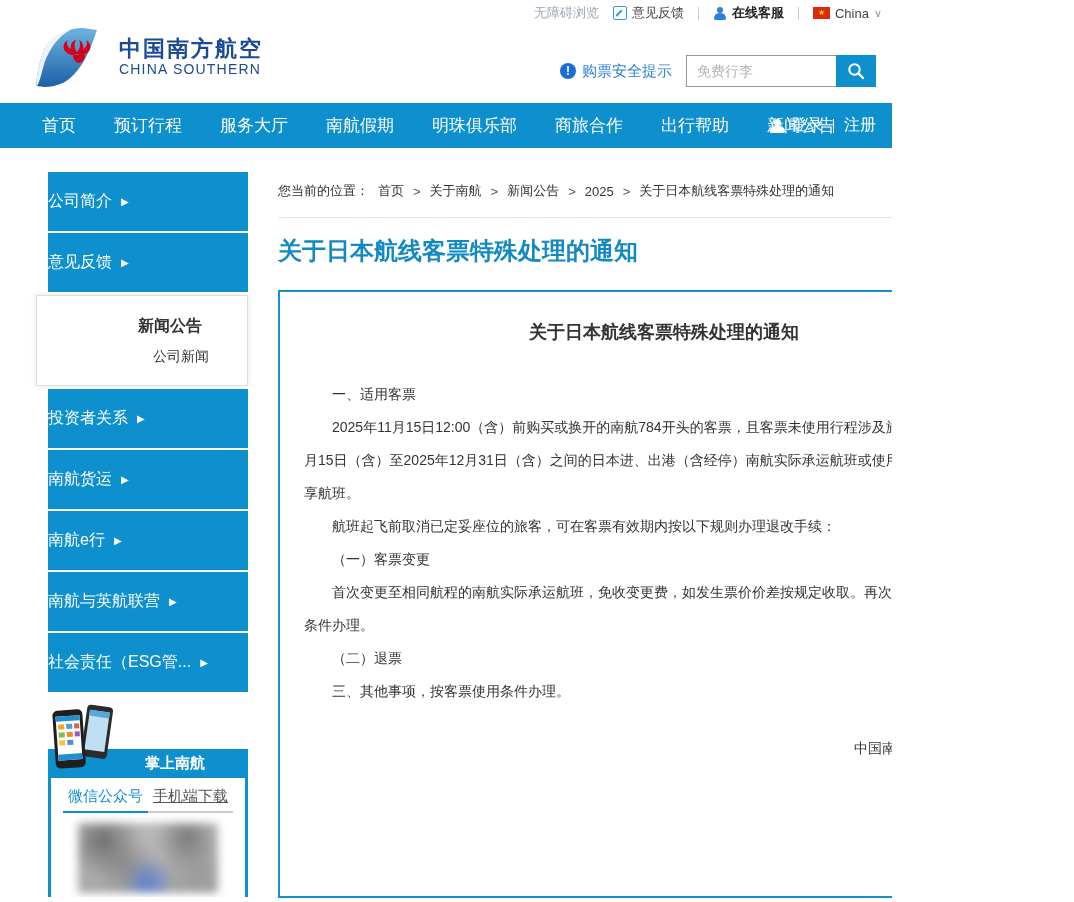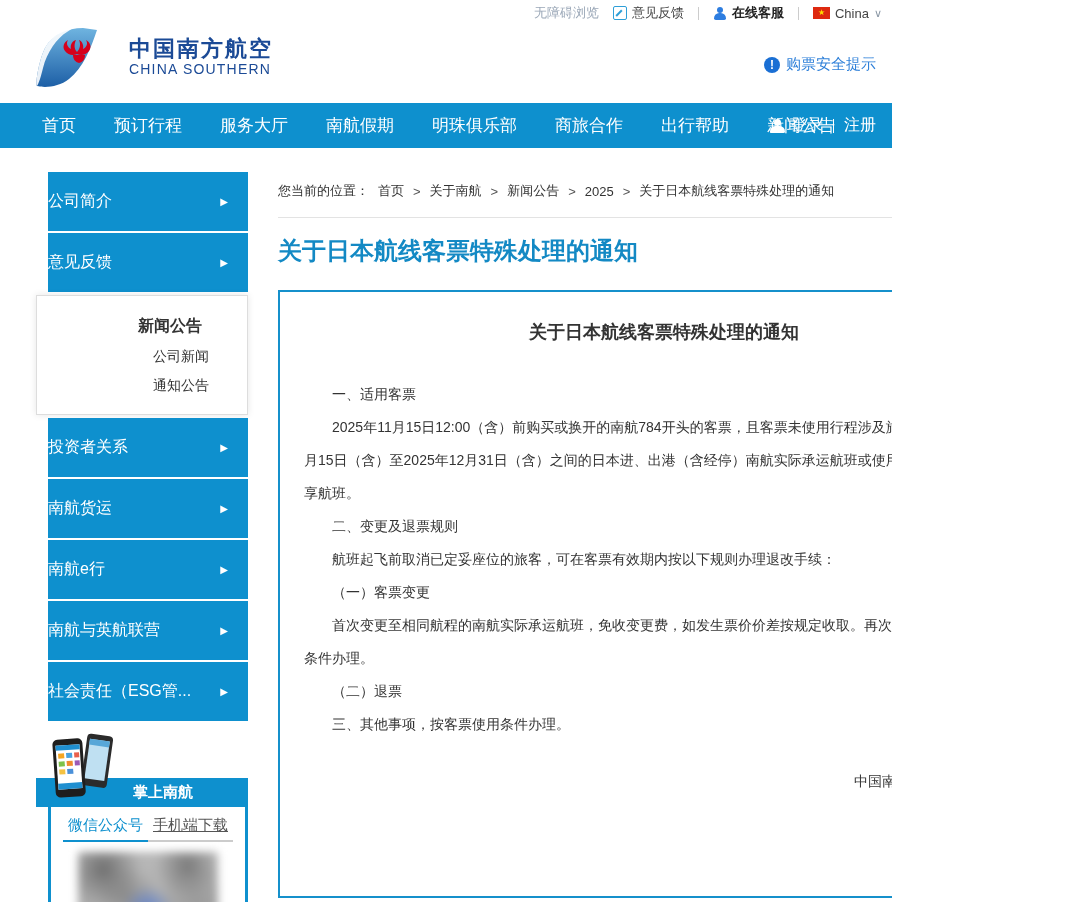--- a/index.html
+++ b/index.html
@@ -19,21 +19,21 @@
     transform:rotate(-45deg); transform-origin:left center; top:8px; }
   .icon-person-blue { display:inline-block; width:14px; height:13px; position:relative; }
   .icon-person-blue::before { content:""; position:absolute; left:4px; top:0; width:6px; height:6px; border-radius:50%; background:#2d7de0; }
   .icon-person-blue::after { content:""; position:absolute; left:1px; top:6px; width:12px; height:7px; border-radius:6px 6px 2px 2px; background:#2d7de0; }
   .icon-flag { width:17px; height:12px; background:#de2910; display:inline-flex; align-items:center; justify-content:center;
     color:#ffde00; font-size:8px; line-height:1; }
   .chevron { color:#8a97a5; font-size:11px; }
 
   
   #header { position:absolute; top:22px; left:0; width:100%; height:81px; background:#fff; }
-  #logo { position:absolute; left:33px; top:4px; display:flex; align-items:center; gap:10px; cursor:pointer; }
+  #logo { position:absolute; left:33px; top:4px; display:flex; align-items:center; cursor:pointer; }
   .logo-text-cn { font-size:22px; font-weight:bold; color:#1b4a96; letter-spacing:2px; line-height:1.1; }
   .logo-text-en { font-size:14px; color:#1b4a96; letter-spacing:1.2px; }
   #header-right { position:absolute; right:16px; top:33px; display:flex; align-items:center; gap:14px; }
   #safety-tip { display:flex; align-items:center; gap:6px; color:#2f80d9; font-size:15px; cursor:pointer; }
   .icon-alert { width:16px; height:16px; border-radius:50%; background:#1a6fd4; color:#fff; font-size:12px; font-weight:bold;
     display:inline-flex; align-items:center; justify-content:center; }
   #search-box { display:flex; }
   #search-input { width:150px; height:32px; border:1px solid #999; border-right:none; padding:0 10px; font-size:14px; color:#333; outline:none; }
   #search-input::placeholder { color:#b5b5b5; }
   #search-button { width:40px; height:32px; background:#0e90ce; border:none; cursor:pointer;
@@ -46,30 +46,30 @@
   #nav-auth { position:absolute; right:16px; top:0; height:45px; display:flex; align-items:center; gap:6px; font-size:16px; }
   .icon-person-white { display:inline-block; width:15px; height:14px; position:relative; }
   .icon-person-white::before { content:""; position:absolute; left:4px; top:0; width:7px; height:7px; border-radius:50%; background:#fff; }
   .icon-person-white::after { content:""; position:absolute; left:0; top:7px; width:15px; height:7px; border-radius:7px 7px 2px 2px; background:#fff; }
   .auth-link { cursor:pointer; }
   .auth-sep { width:1px; height:14px; background:#fff; margin:0 4px; }
 
   
   #sidebar { position:absolute; left:36px; top:172px; width:212px; }
   .side-item { margin-left:12px; height:59px; margin-bottom:2px; background:#0e90ce; color:#fff; font-size:16px;
-    display:flex; align-items:center; justify-content:space-between; padding-right:20px; gap:9px; cursor:pointer; }
+    display:flex; align-items:center; justify-content:flex-start; padding-right:20px; gap:9px; cursor:pointer; }
   .side-arrow { font-size:10px; line-height:1; }
   #active-panel { background:#fff; border:1px solid #ddd; box-shadow:0 0 7px rgba(0,0,0,.10); margin:3px 0; padding:14px 0 14px; }
   #active-heading { font-size:16px; font-weight:bold; color:#333; text-align:right; padding-right:45px; height:32px; line-height:32px; cursor:pointer; }
   .active-sub { font-size:14px; color:#333; text-align:right; padding-right:38px; height:29px; line-height:29px; cursor:pointer; }
 
   
   #app-promo { position:relative; padding-top:49px; margin-top:8px; }
   #phones-img { position:absolute; left:14px; top:2px; z-index:2; }
-  #app-promo-bar { height:29px; background:#0e90ce; color:#fff; font-size:15px; font-weight:bold;
+  #app-promo-bar { margin-left:12px; height:29px; background:#0e90ce; color:#fff; font-size:15px; font-weight:bold;
     display:flex; align-items:center; padding-left:97px; }
   #app-promo-body { margin-left:12px; height:119px; border-left:3px solid #0e90ce; border-right:3px solid #0e90ce;
     background:#fff; overflow:hidden; }
   #app-tabs { display:flex; margin-top:9px; padding:0 12px; }
   .app-tab { flex:1; text-align:center; font-size:15px; padding-bottom:5px; cursor:pointer; }
   .app-tab.active { color:#0e90ce; border-bottom:2px solid #0e90ce; }
   .app-tab.inactive { color:#555; border-bottom:2px solid #ccc;text-decoration:underline; }
   #qr-image { width:140px; height:70px; margin:10px auto 0; border-radius:2px;
     background:
       radial-gradient(circle at 50% 85%, #5b7fd0 0%, rgba(91,127,208,0) 28%),
@@ -135,20 +135,29 @@
       <div>
         <div class="logo-text-cn">中国南方航空</div>
         <div class="logo-text-en">CHINA SOUTHERN</div>
       </div>
     </div>
     <div id="header-right">
       <span id="safety-tip">
         <span class="icon-alert">!</span>
         <span>购票安全提示</span>
       </span>
+      <span id="search-box">
+        <input id="search-input" type="text" placeholder="免费行李" style="">
+        <button id="search-button">
+          <svg width="18" height="18" viewBox="0 0 18 18">
+            <circle cx="7.5" cy="7.5" r="5.2" fill="none" stroke="#fff" stroke-width="2"></circle>
+            <line x1="11.6" y1="11.6" x2="16" y2="16" stroke="#fff" stroke-width="2.4" stroke-linecap="round"></line>
+          </svg>
+        </button>
+      </span>
     </div>
   </div>
 
   <div id="navbar">
     <span class="nav-item">首页</span>
     <span class="nav-item">预订行程</span>
     <span class="nav-item">服务大厅</span>
     <span class="nav-item">南航假期</span>
     <span class="nav-item">明珠俱乐部</span>
     <span class="nav-item">商旅合作</span>
@@ -168,21 +177,20 @@
       <span class="side-arrow">▶</span>
     </div>
     <div class="side-item">
       <span>意见反馈</span>
       <span class="side-arrow">▶</span>
     </div>
 
     <div id="active-panel">
       <div id="active-heading">新闻公告</div>
       <div class="active-sub">公司新闻</div>
-      <div class="active-sub">通知公告</div>
     </div>
 
     <div class="side-item">
       <span>投资者关系</span>
       <span class="side-arrow">▶</span>
     </div>
     <div class="side-item">
       <span>南航货运</span>
       <span class="side-arrow">▶</span>
     </div>
@@ -247,21 +255,20 @@
       <span class="crumb-sep">&gt;</span>
       <span class="crumb">关于日本航线客票特殊处理的通知</span>
     </div>
 
     <div id="page-title">关于日本航线客票特殊处理的通知</div>
 
     <div id="article-box">
       <div id="article-title">关于日本航线客票特殊处理的通知</div>
       <p class="art-p">一、适用客票</p>
       <p class="art-p">2025年11月15日12:00（含）前购买或换开的南航784开头的客票，且客票未使用行程涉及旅行日期在2025年11月15日（含）至2025年12月31日（含）之间的日本进、出港（含经停）南航实际承运航班或使用CZ航班号的代码共享航班。</p>
-      <p class="art-p">二、变更及退票规则</p>
       <p class="art-p">航班起飞前取消已定妥座位的旅客，可在客票有效期内按以下规则办理退改手续：</p>
       <p class="art-p">（一）客票变更</p>
       <p class="art-p">首次变更至相同航程的南航实际承运航班，免收变更费，如发生票价价差按规定收取。再次变更需依据客票使用条件办理。</p>
       <p class="art-p">（二）退票</p>
       <p class="art-p">三、其他事项，按客票使用条件办理。</p>
       <div id="signature-block">
         <div>中国南方航空股份有限公司</div>
 
       </div>
     </div>

